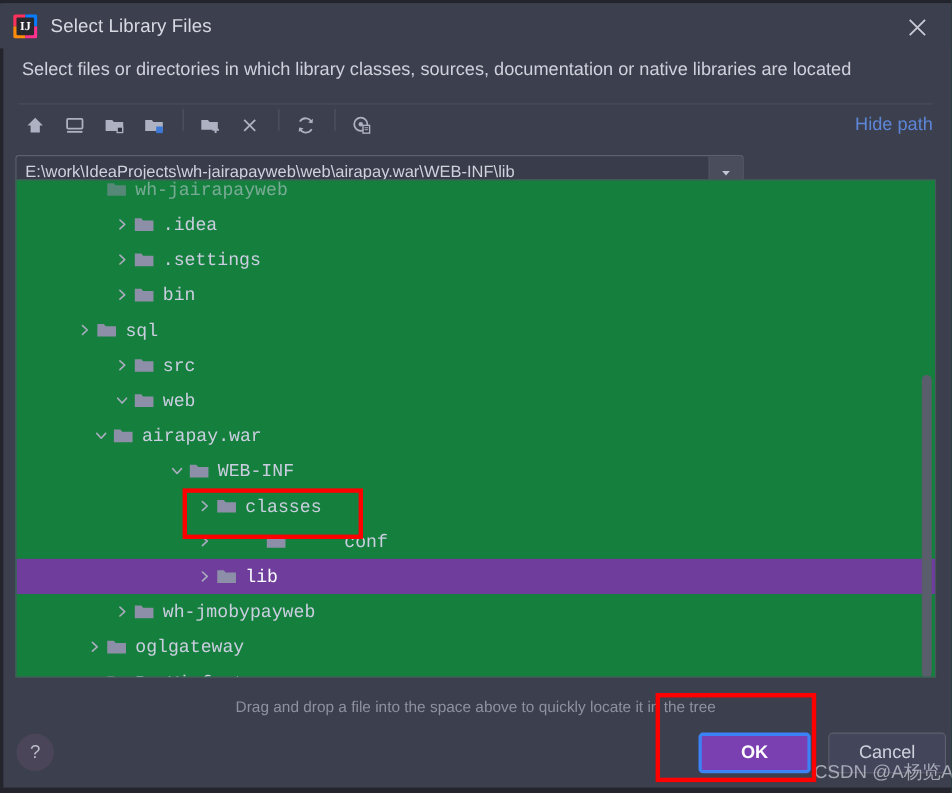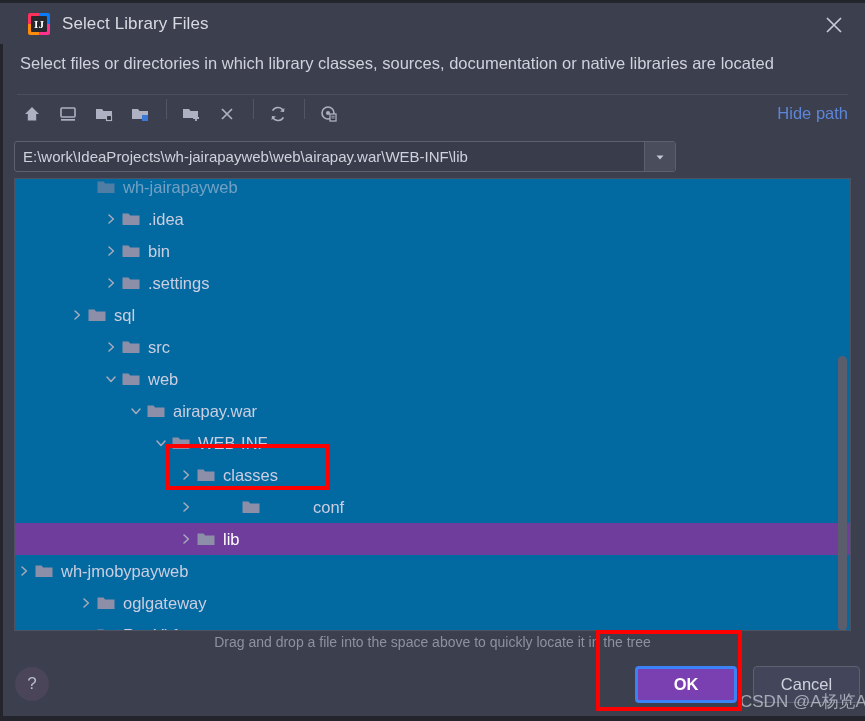--- a/index.html
+++ b/index.html
@@ -16,21 +16,21 @@
     color: #c5c8d4;
   }
 
   
   .titlebar {
     position: absolute; left: 0; top: 3px; width: 865px; height: 41px;
     background: #3c3f4d;
     display: flex; align-items: center;
   }
   .app-logo {
-    margin-left: 28px; width: 22px; height: 22px; flex: none;
+    margin-left: 12px; width: 22px; height: 22px; flex: none;
     position: relative; border-radius: 2px; overflow: hidden;
   }
   .app-logo .q1 { position:absolute; left:0; top:0; width:50%; height:50%; background:#fe315d; }
   .app-logo .q2 { position:absolute; right:0; top:0; width:50%; height:50%; background:#087cfa; }
   .app-logo .q3 { position:absolute; left:0; bottom:0; width:50%; height:50%; background:#fd8b0c; }
   .app-logo .q4 { position:absolute; right:0; bottom:0; width:50%; height:50%; background:#ff318c; }
   .app-logo .inner {
     position:absolute; left:3px; top:3px; right:3px; bottom:3px;
     background:#27282e; border-radius:1px;
     color:#fff; font-size:11px; font-weight:bold;
@@ -87,22 +87,22 @@
   }
   .path-drop {
     width: 31px; height: 29px; flex: none;
     background: #4a4d5c; border-left: 1px solid #5d6070;
     display: flex; align-items: center; justify-content: center; cursor: pointer;
     border-radius: 0 2px 2px 0;
   }
 
   
   .treepanel {
-    position: absolute; left: 14px; top: 178px; width: 837px; height: 453px;
-    background: #0369a1; border: 1px solid #4e5160; overflow: hidden;
+    position: absolute; left: 14px; top: 163px; width: 837px; height: 453px;
+    background: #15803d; border: 1px solid #4e5160; overflow: hidden; font-family: Liberation Mono, monospace;
   }
   .treeinner { position: absolute; left: 0; top: -8px; width: 837px; }
   .row {
     position: relative; height: 32px; display: flex; align-items: center;
     white-space: nowrap; cursor: pointer;
   }
   .row.sel { background: #6f3d9c; }
   .row .arrow {
     width: 18px; height: 32px; flex: none;
     display: flex; align-items: center; justify-content: center;
@@ -304,35 +304,35 @@
           <span class="arrow">
             <svg width="14" height="14" viewBox="0 0 14 14">
               <path d="M5 3 L9.4 7 L5 11" stroke="#a8abbd" stroke-width="1.5" fill="none" stroke-linecap="round" stroke-linejoin="round"></path>
             </svg>
           </span>
           <span class="folder">
             <svg width="18" height="14" viewBox="0 0 18 14">
               <path d="M0.5 1.5 h6 l1.6 2 H17.5 v9.5 H0.5 Z" fill="#8d8fa8"></path>
             </svg>
           </span>
+          <span class="lbl">.settings</span>
+        </div>
+        <div class="row" style="padding-left: 87px;">
+          <span class="arrow">
+            <svg width="14" height="14" viewBox="0 0 14 14">
+              <path d="M5 3 L9.4 7 L5 11" stroke="#a8abbd" stroke-width="1.5" fill="none" stroke-linecap="round" stroke-linejoin="round"></path>
+            </svg>
+          </span>
+          <span class="folder">
+            <svg width="18" height="14" viewBox="0 0 18 14">
+              <path d="M0.5 1.5 h6 l1.6 2 H17.5 v9.5 H0.5 Z" fill="#8d8fa8"></path>
+            </svg>
+          </span>
           <span class="lbl">bin</span>
         </div>
-        <div class="row" style="padding-left: 87px;">
-          <span class="arrow">
-            <svg width="14" height="14" viewBox="0 0 14 14">
-              <path d="M5 3 L9.4 7 L5 11" stroke="#a8abbd" stroke-width="1.5" fill="none" stroke-linecap="round" stroke-linejoin="round"></path>
-            </svg>
-          </span>
-          <span class="folder">
-            <svg width="18" height="14" viewBox="0 0 18 14">
-              <path d="M0.5 1.5 h6 l1.6 2 H17.5 v9.5 H0.5 Z" fill="#8d8fa8"></path>
-            </svg>
-          </span>
-          <span class="lbl">.settings</span>
-        </div>
         <div class="row" style="padding-left: 53px;">
           <span class="arrow">
             <svg width="14" height="14" viewBox="0 0 14 14">
               <path d="M5 3 L9.4 7 L5 11" stroke="#a8abbd" stroke-width="1.5" fill="none" stroke-linecap="round" stroke-linejoin="round"></path>
             </svg>
           </span>
           <span class="folder">
             <svg width="18" height="14" viewBox="0 0 18 14">
               <path d="M0.5 1.5 h6 l1.6 2 H17.5 v9.5 H0.5 Z" fill="#8d8fa8"></path>
             </svg>
@@ -358,21 +358,21 @@
               <path d="M3 5 L7 9.4 L11 5" stroke="#a8abbd" stroke-width="1.5" fill="none" stroke-linecap="round" stroke-linejoin="round"></path>
             </svg>
           </span>
           <span class="folder">
             <svg width="18" height="14" viewBox="0 0 18 14">
               <path d="M0.5 1.5 h6 l1.6 2 H17.5 v9.5 H0.5 Z" fill="#8d8fa8"></path>
             </svg>
           </span>
           <span class="lbl">web</span>
         </div>
-        <div class="row" style="padding-left: 112px; align-items: center;">
+        <div class="row" style="padding-left: 68px; align-items: center;">
           <span class="arrow">
             <svg width="14" height="14" viewBox="0 0 14 14">
               <path d="M3 5 L7 9.4 L11 5" stroke="#a8abbd" stroke-width="1.5" fill="none" stroke-linecap="round" stroke-linejoin="round"></path>
             </svg>
           </span>
           <span class="folder">
             <svg width="18" height="14" viewBox="0 0 18 14">
               <path d="M0.5 1.5 h6 l1.6 2 H17.5 v9.5 H0.5 Z" fill="#8d8fa8"></path>
             </svg>
           </span>
@@ -423,21 +423,21 @@
               <path d="M5 3 L9.4 7 L5 11" stroke="#a8abbd" stroke-width="1.5" fill="none" stroke-linecap="round" stroke-linejoin="round"></path>
             </svg>
           </span>
           <span class="folder">
             <svg width="18" height="14" viewBox="0 0 18 14">
               <path d="M0.5 1.5 h6 l1.6 2 H17.5 v9.5 H0.5 Z" fill="#8d8fa8"></path>
             </svg>
           </span>
           <span class="lbl">lib</span>
         </div>
-        <div class="row" style="">
+        <div class="row" style="padding-left: 87px;">
           <span class="arrow">
             <svg width="14" height="14" viewBox="0 0 14 14">
               <path d="M5 3 L9.4 7 L5 11" stroke="#a8abbd" stroke-width="1.5" fill="none" stroke-linecap="round" stroke-linejoin="round"></path>
             </svg>
           </span>
           <span class="folder">
             <svg width="18" height="14" viewBox="0 0 18 14">
               <path d="M0.5 1.5 h6 l1.6 2 H17.5 v9.5 H0.5 Z" fill="#8d8fa8"></path>
             </svg>
           </span>

